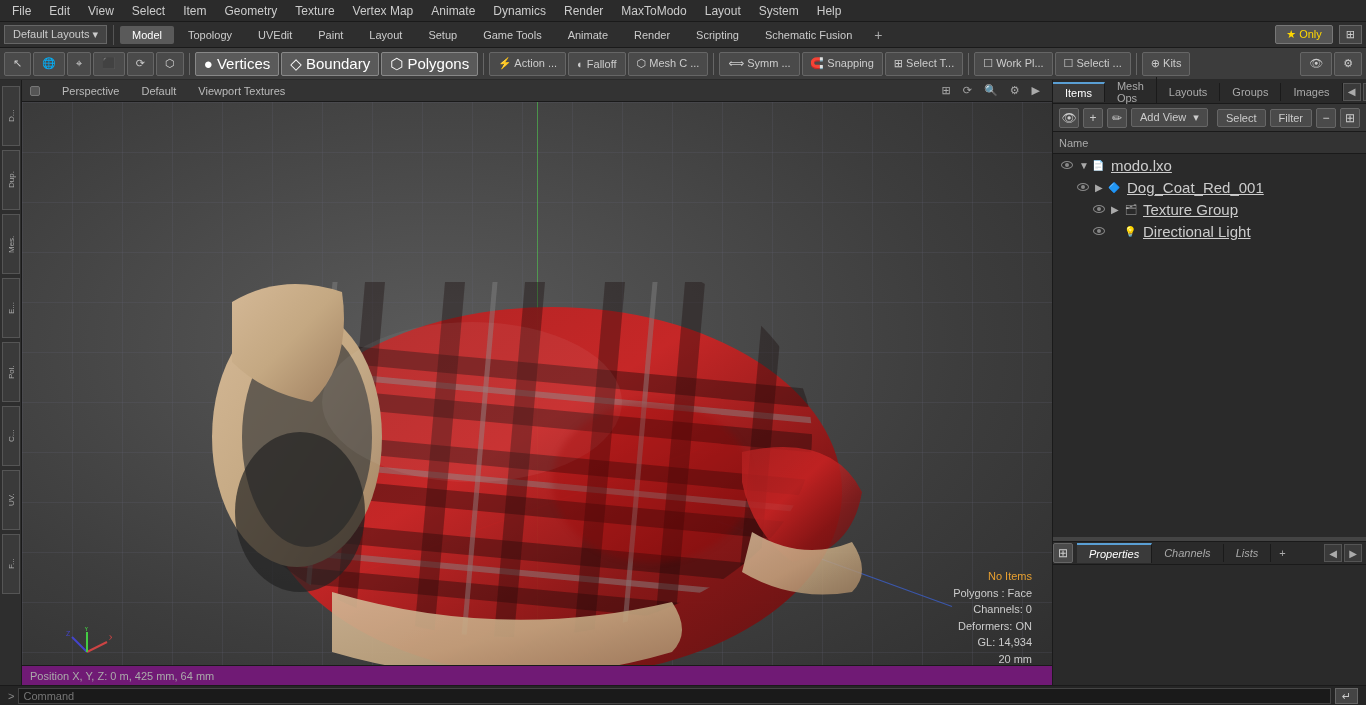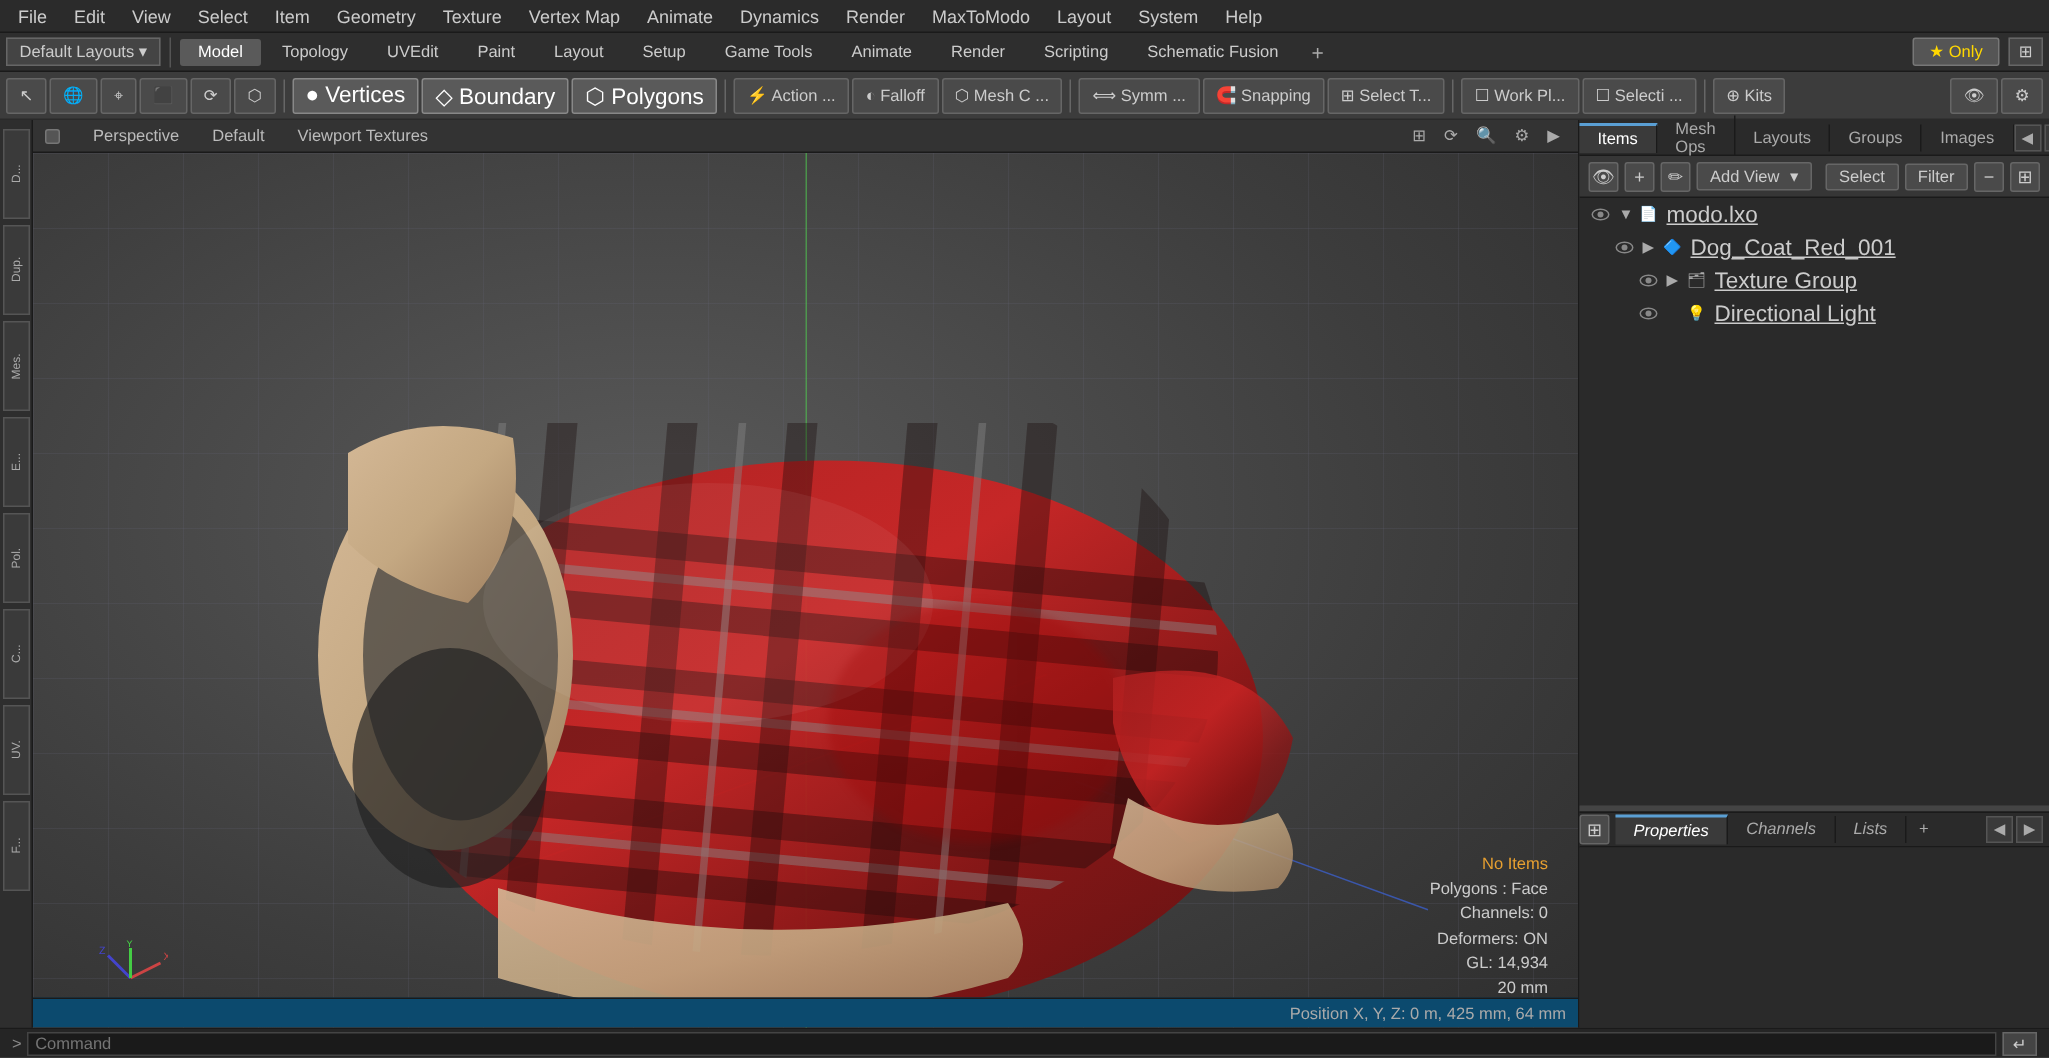--- a/index.html
+++ b/index.html
@@ -79,23 +79,23 @@
       position: absolute; top: 100px; left: 130px; width: 720px; height: 470px;
     }
     .dc-svg { width: 100%; height: 100%; }
 
     
     #vp-status {
       position: absolute; bottom: 40px; right: 20px; text-align: right; color: #e8a030; font-size: 11px; line-height: 1.5;
     }
     .vp-status-white { color: #ccc; }
     #vp-bottom-bar {
-      position: absolute; bottom: 0; left: 0; right: 0; height: 20px; background: #0c4a6e;
+      position: absolute; bottom: 0; left: 0; right: 0; height: 20px; background: #701a75;
       border-top: 1px solid #1a1a1a; display: flex; align-items: center; padding: 0 8px;
-      font-size: 11px; color: #aaa; justify-content: flex-end;
+      font-size: 11px; color: #aaa;
     }
     #axis-widget {
       position: absolute; bottom: 30px; left: 40px; width: 50px; height: 50px;
     }
 
     
     #right-panel {
       width: 314px; background: #2e2e2e; border-left: 1px solid #1a1a1a;
       display: flex; flex-direction: column;
     }
@@ -382,20 +382,23 @@
         <span>Add View</span>
         <span style="margin-left:4px;">▾</span>
       </button>
       <div class="it-spacer"></div>
       <button class="it-btn">Select</button>
       <button class="it-btn">Filter</button>
       <button class="it-btn-icon">−</button>
       <button class="it-btn-icon">⊞</button>
     </div>
 
+    <div id="items-list-header">
+      <span>Name</span>
+    </div>
 
     <div id="items-list" style="flex:1;overflow-y:auto;background:#2a2a2a;">
 
       <div class="item-row">
         <div class="item-vis">
           <div class="eye-icon">
               <div class="eye-dot"></div>
             </div>
         </div>
         <span class="item-expand">▼</span>

